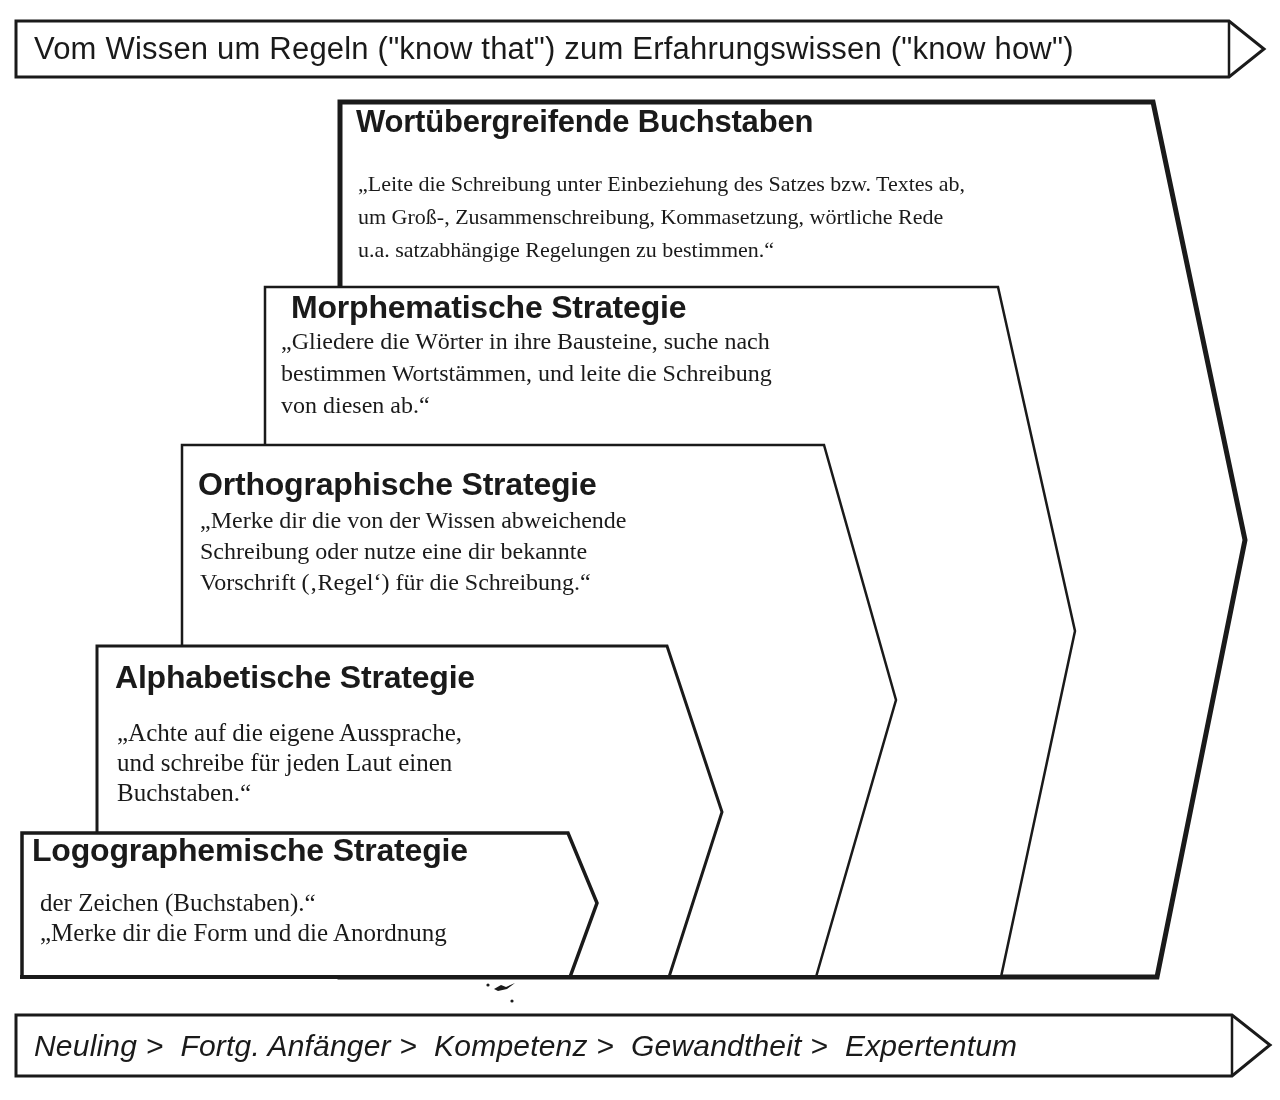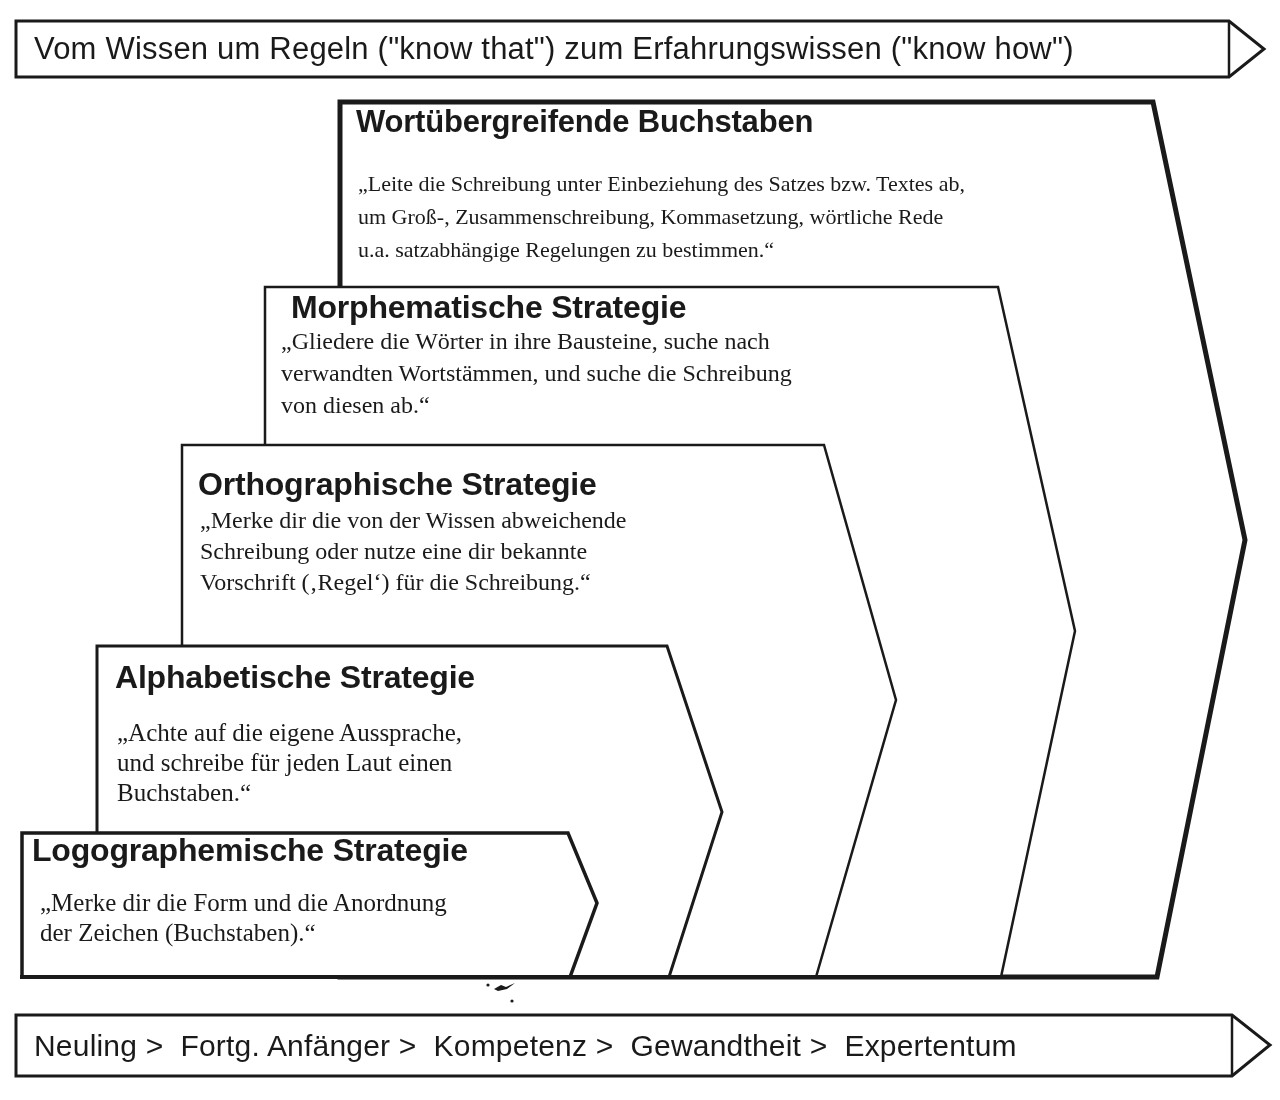--- a/index.html
+++ b/index.html
@@ -14,21 +14,21 @@
   .shape { fill:var(--paper); stroke:var(--ink); stroke-linejoin:miter; }
   .inkline { stroke:var(--ink); }
   .smudge { fill:var(--ink); stroke:none; }
 
   .banner-text {
     position:absolute; left:16px; width:1180px;
     padding-left:18px; white-space:pre;
     font-size:31px; letter-spacing:0.2px;
   }
   .banner-text.top    { top:21px;   height:56px; line-height:56px; }
-  .banner-text.bottom { top:1015px; height:61px; line-height:61px; font-size:30px; }
+  .banner-text.bottom { top:1015px; height:61px; line-height:61px; font-size:30px;font-style:italic; }
 
   .strategy-title {
     position:absolute; white-space:nowrap;
     font-weight:bold; font-size:32px; line-height:1;
     letter-spacing:-0.2px;
   }
   .strategy-quote {
     position:absolute; white-space:nowrap;
     font-family:Liberation Serif, serif;
   }
@@ -76,39 +76,39 @@
   <div class="strategy-title t0">Wortübergreifende Buchstaben</div>
   <div class="strategy-quote b0">
     <div class="ln">„Leite die Schreibung unter Einbeziehung des Satzes bzw. Textes ab,</div>
     <div class="ln">um Groß-, Zusammenschreibung, Kommasetzung, wörtliche Rede</div>
     <div class="ln">u.a. satzabhängige Regelungen zu bestimmen.“</div>
   </div>
 
   <div class="strategy-title t1">Morphematische Strategie</div>
   <div class="strategy-quote b1">
     <div class="ln">„Gliedere die Wörter in ihre Bausteine, suche nach</div>
-    <div class="ln">verwandten Wortstämmen, und suche die Schreibung</div>
+    <div class="ln">bestimmen Wortstämmen, und leite die Schreibung</div>
     <div class="ln">von diesen ab.“</div>
   </div>
 
   <div class="strategy-title t2">Orthographische Strategie</div>
   <div class="strategy-quote b2">
     <div class="ln">„Merke dir die von der Wissen abweichende</div>
     <div class="ln">Schreibung oder nutze eine dir bekannte</div>
     <div class="ln">Vorschrift (‚Regel‘) für die Schreibung.“</div>
   </div>
 
   <div class="strategy-title t3">Alphabetische Strategie</div>
   <div class="strategy-quote b3">
     <div class="ln">„Achte auf die eigene Aussprache,</div>
     <div class="ln">und schreibe für jeden Laut einen</div>
     <div class="ln">Buchstaben.“</div>
   </div>
 
   <div class="strategy-title t4">Logographemische Strategie</div>
   <div class="strategy-quote b4">
+    <div class="ln">der Zeichen (Buchstaben).“</div>
     <div class="ln">„Merke dir die Form und die Anordnung</div>
-    <div class="ln">der Zeichen (Buchstaben).“</div>
   </div>
 
   <div class="banner-text bottom">Neuling &gt;  Fortg. Anfänger &gt;  Kompetenz &gt;  Gewandtheit &gt;  Expertentum</div>
 
 </div>
 
 </body></html>

